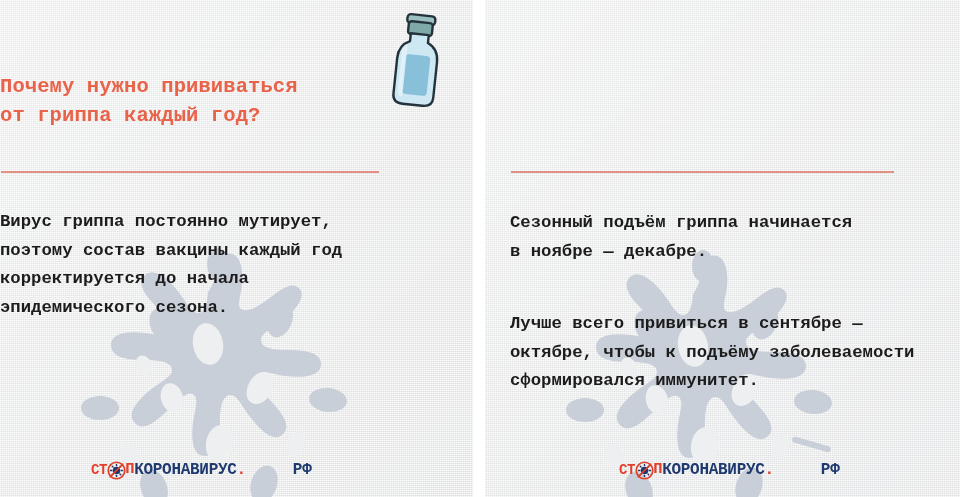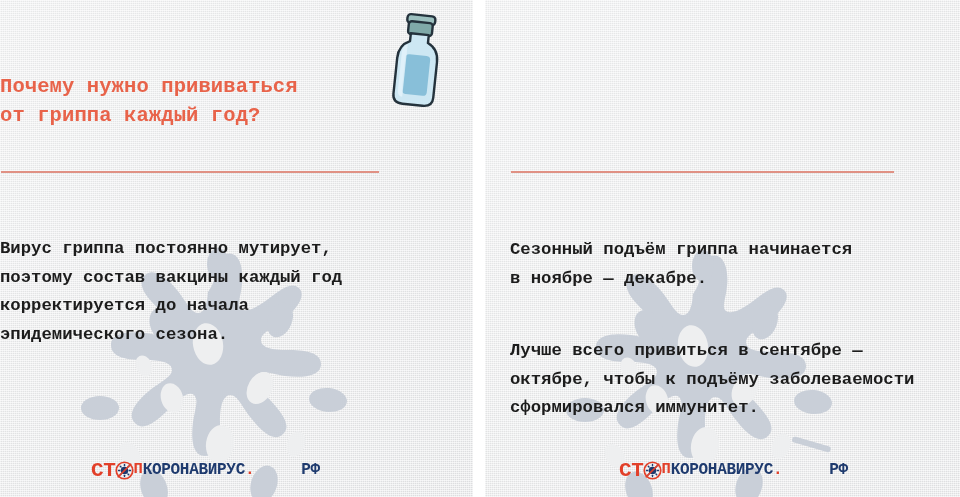--- a/index.html
+++ b/index.html
@@ -88,41 +88,40 @@
 
   .body-block {
     position: absolute;
     left: 0;
     width: 430px;
     color: #1c1c1c;
     font-size: 17.3px;
     font-weight: bold;
     line-height: 28.5px;
     white-space: pre-line;
-    margin-top: 27px;
   }
   .body-1 { top: 208px; }
   .body-2 { top: 311px; }
   .card-right .body-1 { top: 209px; }
   .card-right .body-2 { top: 310px; }
 
   
   .logo {
     position: absolute;
     bottom: 17px;
     left: 91px;
     display: flex;
     align-items: center;
     height: 20px;
   }
   .card-right .logo { left: 109px; }
 
   .logo-ct {
     color: #e2402a;
-    font-size: 21px;
+    font-size: 14px;
     font-weight: bold;
     letter-spacing: -0.3px;
     line-height: 1;
   }
   .logo-mark {
     position: relative;
     width: 19px;
     height: 19px;
     margin: 0 -0.5px;
   }

